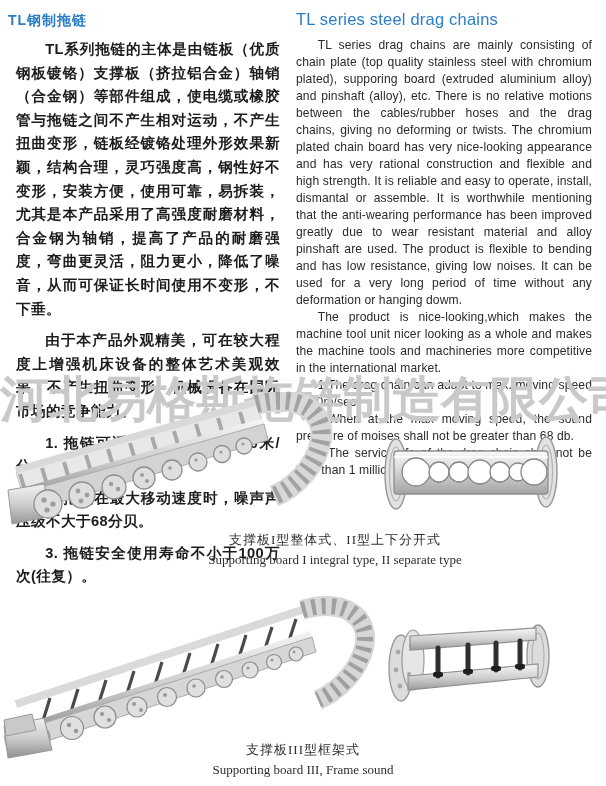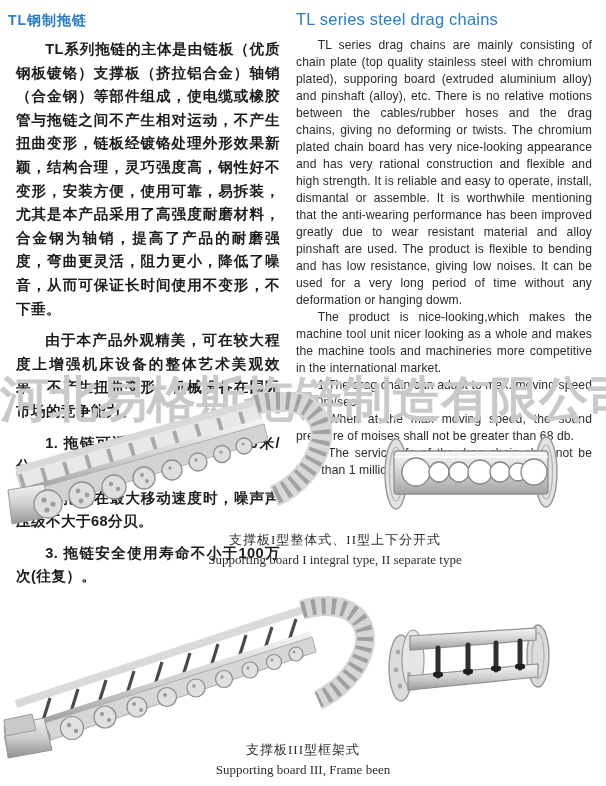--- a/index.html
+++ b/index.html
@@ -270,16 +270,16 @@
     <g fill="#1f1f1f">
       <rect x="47" y="60" width="10" height="5" rx="2"></rect>
         <rect x="77" y="57" width="10" height="5" rx="2"></rect>
       <rect x="105" y="54" width="10" height="5" rx="2"></rect>
         <rect x="129" y="52" width="10" height="5" rx="2"></rect>
     </g>
   </svg>
 
   <div id="caption2" class="caption">
     <div class="cn-line">支撑板III型框架式</div>
-    <div class="en-line">Supporting board III, Frame been</div>
+    <div class="en-line">Supporting board III, Frame sound</div>
   </div>
 
 </div>
 
 </body></html>

